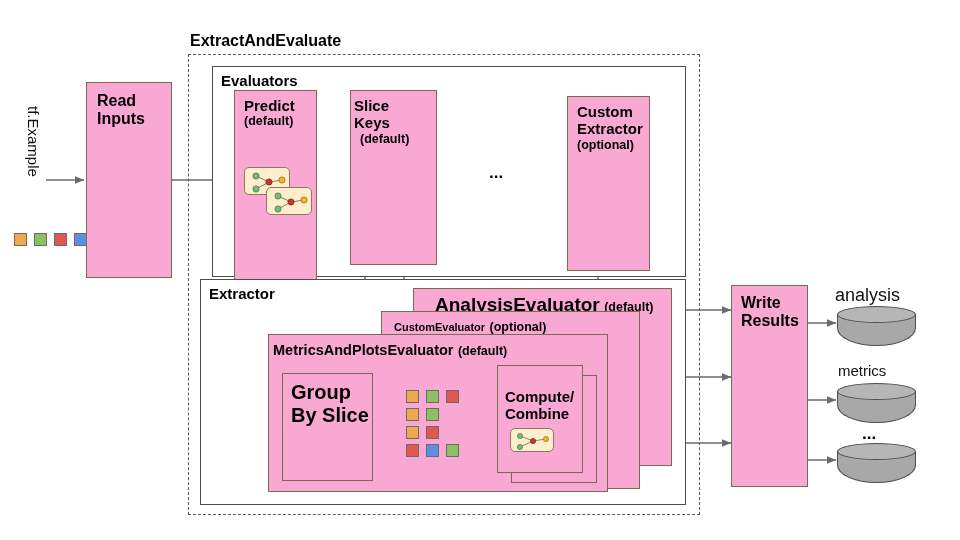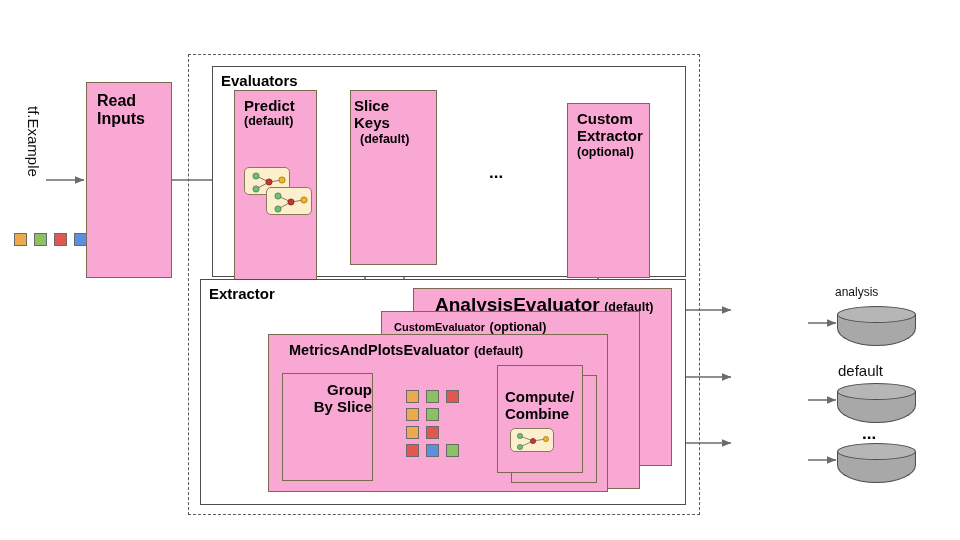--- a/index.html
+++ b/index.html
@@ -152,20 +152,21 @@
     <span class="chip" style="background:#8cc163"></span>
     <span class="chip" style="background:#e0584f"></span>
     <span class="chip" style="background:#5b8fe0"></span>
   </div>
 
   <div class="abs pbox" style="left:86px; top:82px; width:86px; height:196px;">
     <div class="pbox-label" style="margin:9px 0 0 10px; font-size:16px; white-space:pre-line;">Read
 Inputs</div>
   </div>
 
+  <div class="abs group-title" style="left:190px; top:32px; font-size:16px;">ExtractAndEvaluate</div>
 
   <div class="abs dashed-group" style="left:188px; top:54px; width:510px; height:459px;"></div>
 
   <div class="abs solid-group" style="left:212px; top:66px; width:472px; height:209px;"></div>
 
   <div class="abs group-title" style="left:221px; top:72px; font-size:15px;">Evaluators</div>
 
   <div class="abs pbox" style="left:234px; top:90px; width:83px; height:204px;">
     <div class="pbox-label" style="margin:6px 0 0 9px; font-size:15px; white-space:pre-line;">Predict</div>
     <div class="sub-note" style="margin:0 0 0 9px; font-size:12.5px;">(default)</div>
@@ -201,21 +202,21 @@
   </div>
 
   <div class="abs pbox" style="left:350px; top:90px; width:87px; height:175px;">
     <div class="pbox-label" style="margin:6px 0 0 3px; font-size:15px; white-space:pre-line;">Slice
 Keys</div>
     <div class="sub-note" style="margin:0 0 0 9px; font-size:12.5px;">(default)</div>
   </div>
 
   <div class="abs sub-note" style="left:489px; top:163px; font-size:17px;">...</div>
 
-  <div class="abs pbox" style="left:567px; top:103px; width:83px; height:175px;">
+  <div class="abs pbox" style="left:567px; top:96px; width:83px; height:175px;">
     <div class="pbox-label" style="margin:6px 0 0 9px; font-size:15px; white-space:pre-line;">Custom
 Extractor</div>
     <div class="sub-note" style="margin:0 0 0 9px; font-size:12.5px;">(optional)</div>
   </div>
 
   <div class="abs solid-group" style="left:200px; top:279px; width:484px; height:224px;"></div>
 
   <div class="abs group-title" style="left:209px; top:285px; font-size:15px;">Extractor</div>
 
   <div class="abs pbox" style="left:413px; top:288px; width:259px; height:178px;">
@@ -226,27 +227,27 @@
   </div>
 
   <div class="abs pbox" style="left:381px; top:311px; width:259px; height:178px;">
     <div style="margin:5px 0 0 12px;">
       <span class="pbox-label" style="font-size:11px;">CustomEvaluator</span>
       <span class="sub-note" style="font-size:12.5px;">(optional)</span>
     </div>
   </div>
 
   <div class="abs pbox" style="left:268px; top:334px; width:340px; height:158px;">
-    <div style="margin:6px 0 0 20px;">
+    <div style="margin:6px 0 0 4px;">
       <span class="pbox-label" style="font-size:14.5px;">MetricsAndPlotsEvaluator</span>
       <span class="sub-note" style="font-size:12.5px;">(default)</span>
     </div>
 
     <div class="abs pbox" style="left:13px; top:38px; width:91px; height:108px;">
-      <div class="pbox-label" style="margin:7px 0 0 8px; font-size:15px; white-space:pre-line;text-align:right;">Group
+      <div class="pbox-label" style="margin:7px 0 0 8px; font-size:20px; white-space:pre-line;">Group
 By Slice</div>
     </div>
 
     <div class="abs" style="left:137px; top:55px;">
       <div class="chip-row" style="margin-bottom:5px;">
         <span class="chip" style="background:#eda94e"></span>
         <span class="chip" style="background:#8cc163"></span>
         <span class="chip" style="background:#e0584f"></span>
       </div>
       <div class="chip-row" style="margin-bottom:5px;">
@@ -277,28 +278,32 @@
           </g>
           <circle cx="9" cy="7" r="2.6" fill="#6fbf73" stroke="#4f7a52" stroke-width="0.7"></circle>
           <circle cx="9" cy="18" r="2.6" fill="#6fbf73" stroke="#4f7a52" stroke-width="0.7"></circle>
           <circle cx="22" cy="12" r="2.6" fill="#c0392b" stroke="#7d2a1f" stroke-width="0.7"></circle>
           <circle cx="35" cy="10" r="2.6" fill="#f0b429" stroke="#9c7312" stroke-width="0.7"></circle>
         </svg>
       </div>
     </div>
   </div>
 
-
-  <div class="abs plain" style="left:835px; top:285px; font-size:12px;">analysis</div>
+  <div class="abs pbox" style="left:731px; top:285px; width:77px; height:202px;">
+    <div class="pbox-label" style="margin:8px 0 0 9px; font-size:16px; white-space:pre-line;">Write
+Results</div>
+  </div>
+
+  <div class="abs plain" style="left:835px; top:285px; font-size:18px;">analysis</div>
   <div class="abs" style="left:837px; top:306px; width:79px; height:44px;">
     <div class="abs cyl-body" style="left:0; top:8px; width:79px; height:32px;"></div>
     <div class="abs cyl-top" style="left:0; top:0; width:79px; height:17px;"></div>
   </div>
 
-  <div class="abs plain" style="left:838px; top:362px; font-size:15px;">default</div>
+  <div class="abs plain" style="left:838px; top:362px; font-size:15px;">metrics</div>
   <div class="abs" style="left:837px; top:383px; width:79px; height:44px;">
     <div class="abs cyl-body" style="left:0; top:8px; width:79px; height:32px;"></div>
     <div class="abs cyl-top" style="left:0; top:0; width:79px; height:17px;"></div>
   </div>
 
   <div class="abs sub-note" style="left:862px; top:424px; font-size:17px;">...</div>
   <div class="abs" style="left:837px; top:443px; width:79px; height:44px;">
     <div class="abs cyl-body" style="left:0; top:8px; width:79px; height:32px;"></div>
     <div class="abs cyl-top" style="left:0; top:0; width:79px; height:17px;"></div>
   </div>

